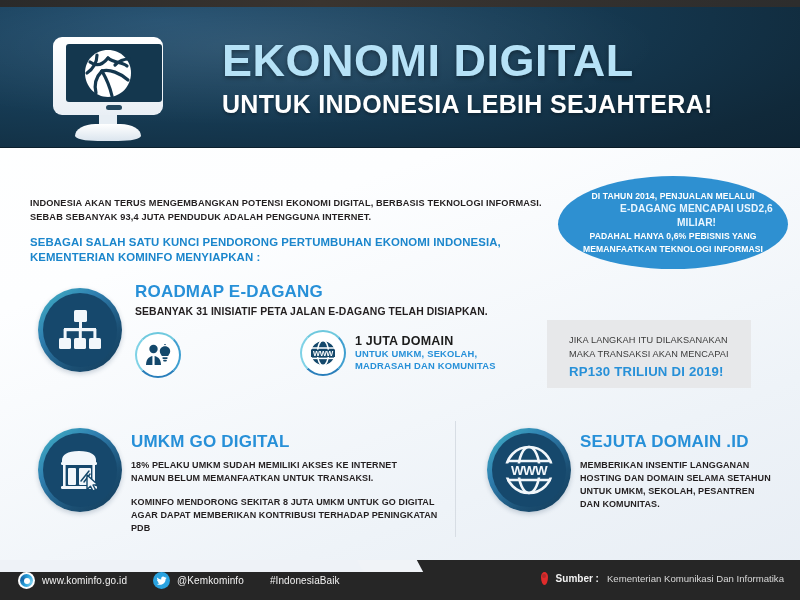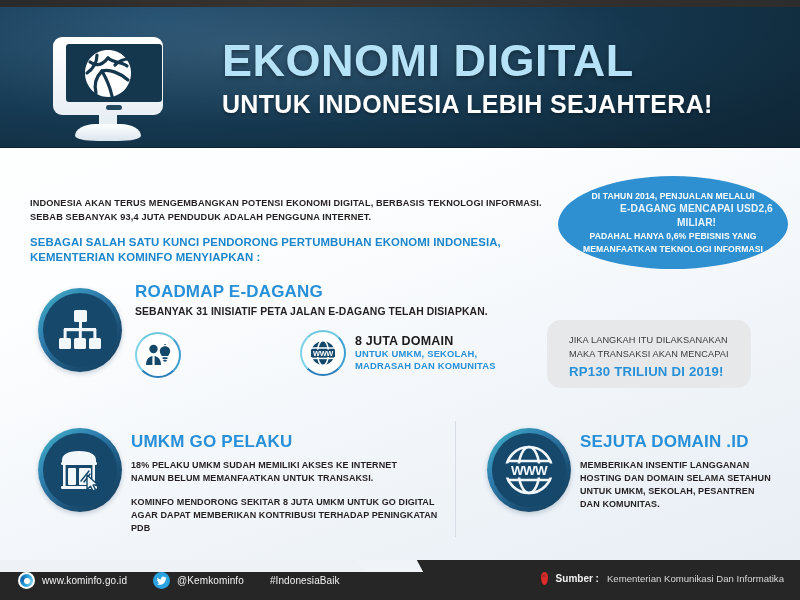--- a/index.html
+++ b/index.html
@@ -80,21 +80,21 @@
   .stat{position:absolute;display:flex;align-items:center;gap:9px;}
   .stat-1{left:135px;top:332px;}
   .stat-2{left:300px;top:330px;}
   .ring{width:42px;height:42px;border-radius:50%;border:2.5px solid;
     border-color:#6fc9de #3f9fd0 #2a7fbb #7fd2e6;
     display:flex;align-items:center;justify-content:center;background:#ffffff;}
   .stat-lines .l1{font-size:12.5px;font-weight:bold;color:#1c1c1c;line-height:14px;letter-spacing:.2px;}
   .stat-lines .l2{font-size:9.4px;font-weight:bold;color:#2790d8;line-height:12px;letter-spacing:.2px;}
 
   
-  .greybox{position:absolute;left:547px;top:320px;width:192px;height:68px;background:#e7e8ea;border-radius:14px;padding-left:12px;}
+  .greybox{position:absolute;left:547px;top:320px;width:192px;height:68px;background:#e7e8ea;border-radius:0;padding-left:12px;}
   .greybox .gtxt{position:absolute;left:22px;top:14px;width:200px;}
   .greybox .g1{font-size:9.2px;line-height:13.5px;color:#3a3a3a;font-weight:normal;letter-spacing:.1px;}
   .greybox .g2{font-size:13.2px;line-height:18px;color:#2790d8;font-weight:bold;letter-spacing:.2px;margin-top:2px;}
 
   
   .vdiv{position:absolute;left:455px;top:421px;width:1px;height:116px;background:#d7dde4;}
 
   
   .umkm-badge{left:38px;top:428px;width:84px;height:84px;}
   .umkm-badge .inner{width:74px;height:74px;}
@@ -231,21 +231,21 @@
           <ellipse cx="14" cy="14" rx="12.6" ry="12.6"></ellipse>
           <ellipse cx="14" cy="14" rx="5.6" ry="12.6"></ellipse>
           <line x1="1.6" y1="9" x2="26.4" y2="9"></line>
           <line x1="1.6" y1="19.4" x2="26.4" y2="19.4"></line>
         </g>
         <rect x="2" y="10.6" width="24" height="7.4" fill="#14486b"></rect>
         <text x="14" y="16.6" font-family="Liberation Sans, sans-serif" font-size="7.4" font-weight="bold" fill="#ffffff" text-anchor="middle" letter-spacing="-0.3">WWW</text>
       </svg>
     </div>
     <div class="stat-lines">
-      <div class="l1">8 JUTA DOMAIN</div>
+      <div class="l1">1 JUTA DOMAIN</div>
       <div class="l2">UNTUK UMKM, SEKOLAH,</div>
       <div class="l2">MADRASAH DAN KOMUNITAS</div>
     </div>
   </div>
 
   <div class="greybox">
     <div class="gtxt">
       <div class="g1">JIKA LANGKAH ITU DILAKSANAKAN</div>
       <div class="g1">MAKA TRANSAKSI AKAN MENCAPAI</div>
       <div class="g2">RP130 TRILIUN DI 2019!</div>
@@ -268,21 +268,21 @@
         </g>
         <g stroke="#14486b" stroke-width="1.5" stroke-linecap="round">
           <line x1="24" y1="33" x2="32" y2="23"></line>
           <line x1="27" y1="34" x2="33" y2="26"></line>
         </g>
         <path d="M30 27 L30 41.5 L33.4 38.2 L36 43 L38.6 41.6 L36 37 L40.6 36.6 Z" fill="#f2f7fb" stroke="#14486b" stroke-width="1.4" stroke-linejoin="round"></path>
       </svg>
     </div>
   </div>
   <div class="umkm-txt">
-    <div class="h-blue">UMKM GO PELAKU</div>
+    <div class="h-blue">UMKM GO DIGITAL</div>
     <div style="height:7px"></div>
     <div class="body-dark">18% PELAKU UMKM SUDAH MEMILIKI AKSES KE INTERNET</div>
     <div class="body-dark">NAMUN BELUM MEMANFAATKAN UNTUK TRANSAKSI.</div>
     <div class="gap"></div>
     <div class="body-dark">KOMINFO MENDORONG SEKITAR 8 JUTA UMKM UNTUK GO DIGITAL</div>
     <div class="body-dark">AGAR DAPAT MEMBERIKAN KONTRIBUSI TERHADAP PENINGKATAN PDB</div>
   </div>
 
   <div class="badge sej-badge">
     <div class="inner">

